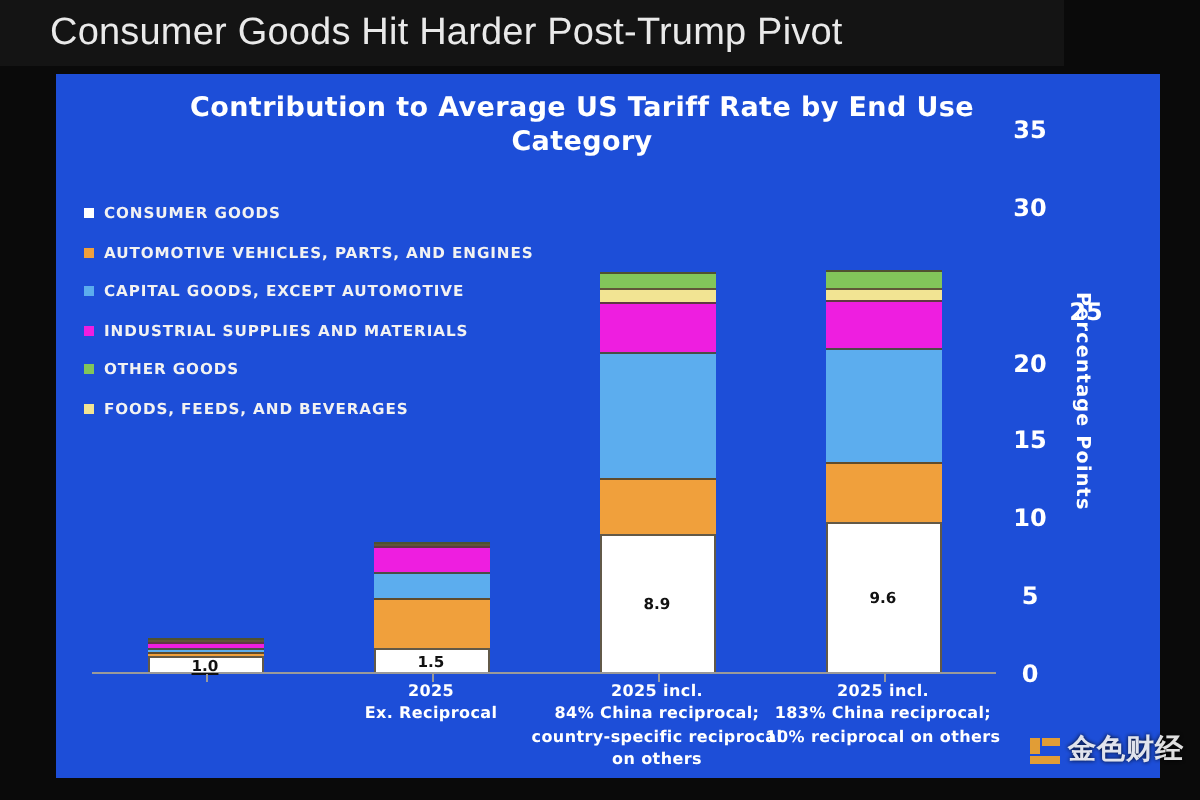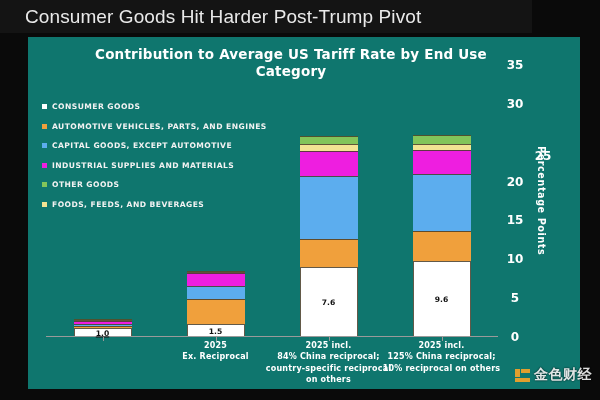--- a/index.html
+++ b/index.html
@@ -23,21 +23,21 @@
     font-size: 19px; font-weight: 400;
     letter-spacing: 0.1px;
     padding-left: 25px;
     white-space: nowrap;
   }
 
   
   .panel {
     position: absolute; left: 28px; top: 37px;
     width: 552px; height: 352px;
-    background: #0f766e;
+    background: #1d4ed8;
   }
 
   .chart-title {
     position: absolute; left: 38px; top: 9px; width: 450px;
     text-align: center;
     color: #ffffff;
     font-family: "DejaVu Sans", sans-serif;
     font-size: 13.5px; font-weight: bold;
     line-height: 1.28;
     letter-spacing: 0.2px;
@@ -217,21 +217,21 @@
           </div>
           <div class="seg" style="height: 24.8686px; background: rgb(240, 160, 60); border-top: 0.7px solid rgba(70, 60, 40, 0.85);"></div>
           <div class="seg" style="height: 13.2114px; background: rgb(92, 173, 238); border-top: 0.7px solid rgba(70, 60, 40, 0.85);"></div>
           <div class="seg" style="height: 13.2114px; background: rgb(238, 30, 224); border-top: 0.7px solid rgba(70, 60, 40, 0.85);"></div>
           <div class="seg" style="height: 0.932571px; background: rgb(242, 228, 147); border-top: 0.7px solid rgba(70, 60, 40, 0.85);"></div>
           <div class="seg" style="height: 0.777143px; background: rgb(130, 197, 90); border-top: 0.7px solid rgba(70, 60, 40, 0.85);"></div>
         </div>
         <div class="tick-mark" style="left: 169.5px;"></div>
         <div class="bar-group" style="left: 253.5px; width: 58px;">
           <div class="seg" style="height: 69.1657px; background: rgb(255, 255, 255); border-top: 0.7px solid rgba(70, 60, 40, 0.85); border-left: 0.7px solid rgba(70, 60, 40, 0.85); border-right: 0.7px solid rgba(70, 60, 40, 0.85);">
-            <span class="seg-label">7.6</span>
+            <span class="seg-label">8.9</span>
           </div>
           <div class="seg" style="height: 27.9771px; background: rgb(240, 160, 60); border-top: 0.7px solid rgba(70, 60, 40, 0.85);"></div>
           <div class="seg" style="height: 62.9486px; background: rgb(92, 173, 238); border-top: 0.7px solid rgba(70, 60, 40, 0.85);"></div>
           <div class="seg" style="height: 24.8686px; background: rgb(238, 30, 224); border-top: 0.7px solid rgba(70, 60, 40, 0.85);"></div>
           <div class="seg" style="height: 6.99429px; background: rgb(242, 228, 147); border-top: 0.7px solid rgba(70, 60, 40, 0.85);"></div>
           <div class="seg" style="height: 8.54857px; background: rgb(130, 197, 90); border-top: 0.7px solid rgba(70, 60, 40, 0.85);"></div>
         </div>
         <div class="tick-mark" style="left: 282.5px;"></div>
         <div class="bar-group" style="left: 366.5px; width: 58px;">
           <div class="seg" style="height: 74.6057px; background: rgb(255, 255, 255); border-top: 0.7px solid rgba(70, 60, 40, 0.85); border-left: 0.7px solid rgba(70, 60, 40, 0.85); border-right: 0.7px solid rgba(70, 60, 40, 0.85);">
@@ -266,21 +266,21 @@
           <div>Ex. Reciprocal</div>
         </div>
         <div class="xlabel" style="left: 215px; width: 135px;">
           <div>2025 incl.</div>
           <div>84% China reciprocal;</div>
           <div>country-specific reciprocal</div>
           <div>on others</div>
         </div>
         <div class="xlabel" style="left: 328px; width: 135px;">
           <div>2025 incl.</div>
-          <div>125% China reciprocal;</div>
+          <div>183% China reciprocal;</div>
           <div>10% reciprocal on others</div>
         </div>
       </div>
   </div>
 
   <div class="watermark">
     <div class="wm-mark">
       <div class="b1"></div>
         <div class="b2"></div>
         <div class="b3"></div>

